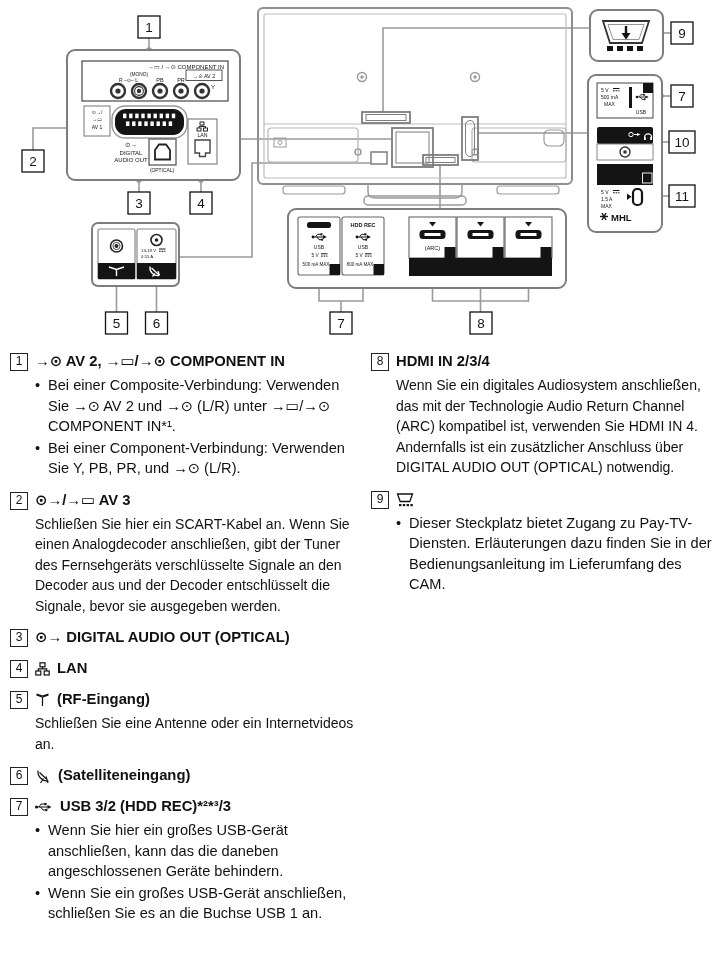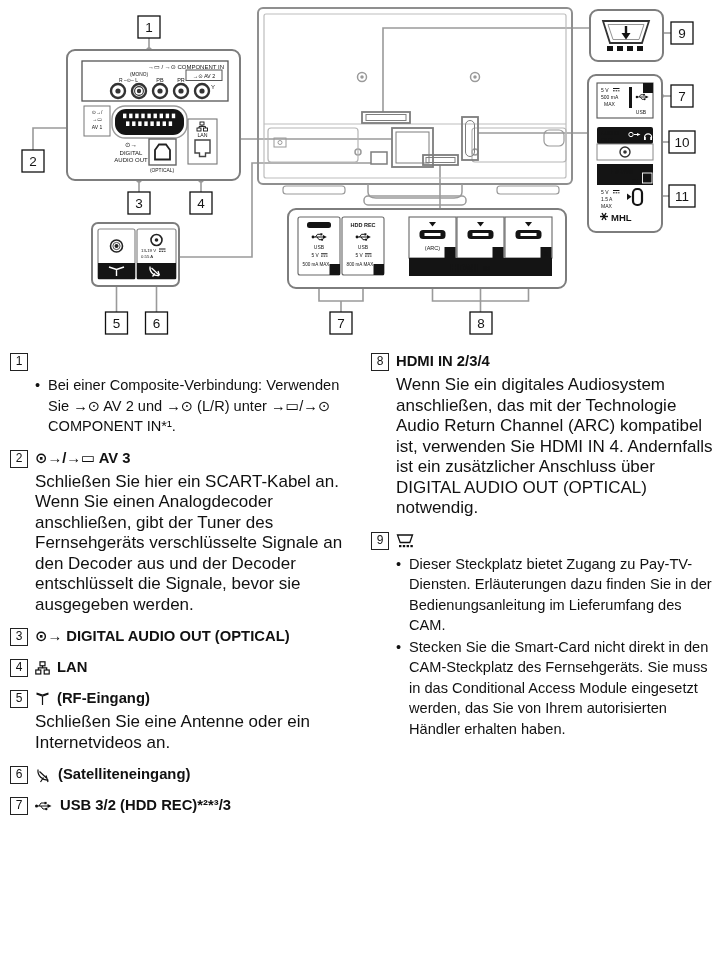--- a/index.html
+++ b/index.html
@@ -8,21 +8,21 @@
   .diagram{position:absolute;left:0;top:0;}
   .col{position:absolute;top:351px;}
   .col-left{left:10px;width:344px;}
   .col-right{left:371px;width:344px;}
   .item h3{display:flex;align-items:center;gap:7px;font-size:14.8px;font-weight:bold;
            margin:13px 0 4px 0;line-height:1.15;}
   .item:first-child h3{margin-top:2px;}
   .nb{flex:0 0 auto;width:16px;height:16px;border:1.3px solid #222;display:flex;
       align-items:center;justify-content:center;font-size:12px;font-weight:normal;background:#fff;}
   .hic{flex:0 0 auto;}
-  .item p{margin:0 0 2px 25px;font-size:17px;line-height:20.5px;}
+  .item p{margin:0 0 2px 25px;font-size:14px;line-height:20.5px;}
   .item ul{list-style:none;margin:0 0 2px 25px;padding:0;}
   .item li{position:relative;padding-left:13px;font-size:14.6px;line-height:20.5px;margin:0 0 1px 0;}
   .item li::before{content:"•";position:absolute;left:0;top:0;}
   svg text{font-family:"Liberation Sans","DejaVu Sans",sans-serif;fill:#141414;}
 </style>
 </head>
 <body>
 
 <div class="page">
 
@@ -406,23 +406,25 @@
           <text x="682" y="200.8">11</text>
         </g>
   </g>
 </svg>
 
 <div class="col col-left">
 
   <div class="item">
     <h3>
           <span class="nb">1</span>
+        <span>→⊙ AV 2, →▭/→⊙ COMPONENT IN</span>
         </h3>
     <ul>
       <li>Bei einer Composite-Verbindung: Verwenden Sie →⊙ AV 2 und →⊙ (L/R) unter →▭/→⊙ COMPONENT IN*¹.</li>
+      <li>Bei einer Component-Verbindung: Verwenden Sie Y, PB, PR, und →⊙ (L/R).</li>
     </ul>
   </div>
 
   <div class="item">
     <h3>
           <span class="nb">2</span>
         <span>⊙→/→▭ AV 3</span>
         </h3>
     <p>Schließen Sie hier ein SCART-Kabel an. Wenn Sie einen Analogdecoder anschließen, gibt der Tuner des Fernsehgeräts verschlüsselte Signale an den Decoder aus und der Decoder entschlüsselt die Signale, bevor sie ausgegeben werden.</p>
   </div>
@@ -483,20 +485,24 @@
             <polygon points="4.5,-2 8.5,0 4.5,2" fill="#111" stroke="none"></polygon>
             <circle cx="-6.5" cy="0" r="1.5" fill="#111" stroke="none"></circle>
             <polyline points="-4,0 -2,-3 1.5,-3"></polyline>
             <rect x="1.3" y="-4.1" width="2.3" height="2.3" fill="#111" stroke="none"></rect>
             <polyline points="-2.3,0 0,3 2.8,3"></polyline>
             <circle cx="3.3" cy="3" r="1.2" fill="#111" stroke="none"></circle>
           </g>
         </svg>
         <span>USB 3/2 (HDD REC)*²*³/3</span>
         </h3>
+    <ul>
+      <li>Wenn Sie hier ein großes USB-Gerät anschließen, kann das die daneben angeschlossenen Geräte behindern.</li>
+      <li>Wenn Sie ein großes USB-Gerät anschließen, schließen Sie es an die Buchse USB 1 an.</li>
+    </ul>
   </div>
 
 </div>
 
 <div class="col col-right">
 
   <div class="item">
     <h3>
           <span class="nb">8</span>
         <span>HDMI IN 2/3/4</span>
@@ -510,19 +516,18 @@
         <svg class="hic" width="18" height="14" viewBox="0 0 18 14">
           <polygon points="1.5,1 16.5,1 13.8,8.5 4.2,8.5" fill="none" stroke="#111" stroke-width="1.3"></polygon>
           <rect x="3" y="11" width="2.4" height="2.2" fill="#111"></rect>
             <rect x="6.8" y="11" width="2.4" height="2.2" fill="#111"></rect>
           <rect x="10.6" y="11" width="2.4" height="2.2" fill="#111"></rect>
             <rect x="14.4" y="11" width="2.4" height="2.2" fill="#111"></rect>
         </svg>
         </h3>
     <ul>
       <li>Dieser Steckplatz bietet Zugang zu Pay-TV-Diensten. Erläuterungen dazu finden Sie in der Bedienungsanleitung im Lieferumfang des CAM.</li>
-      <li>Stecken Sie die Smart-Card nicht direkt in den CAM-Steckplatz des Fernsehgeräts. Sie muss in das Conditional Access Module eingesetzt werden, das Sie von Ihrem autorisierten Händler erhalten haben.</li>
     </ul>
   </div>
 
 </div>
 
 </div>
 
 </body></html>

